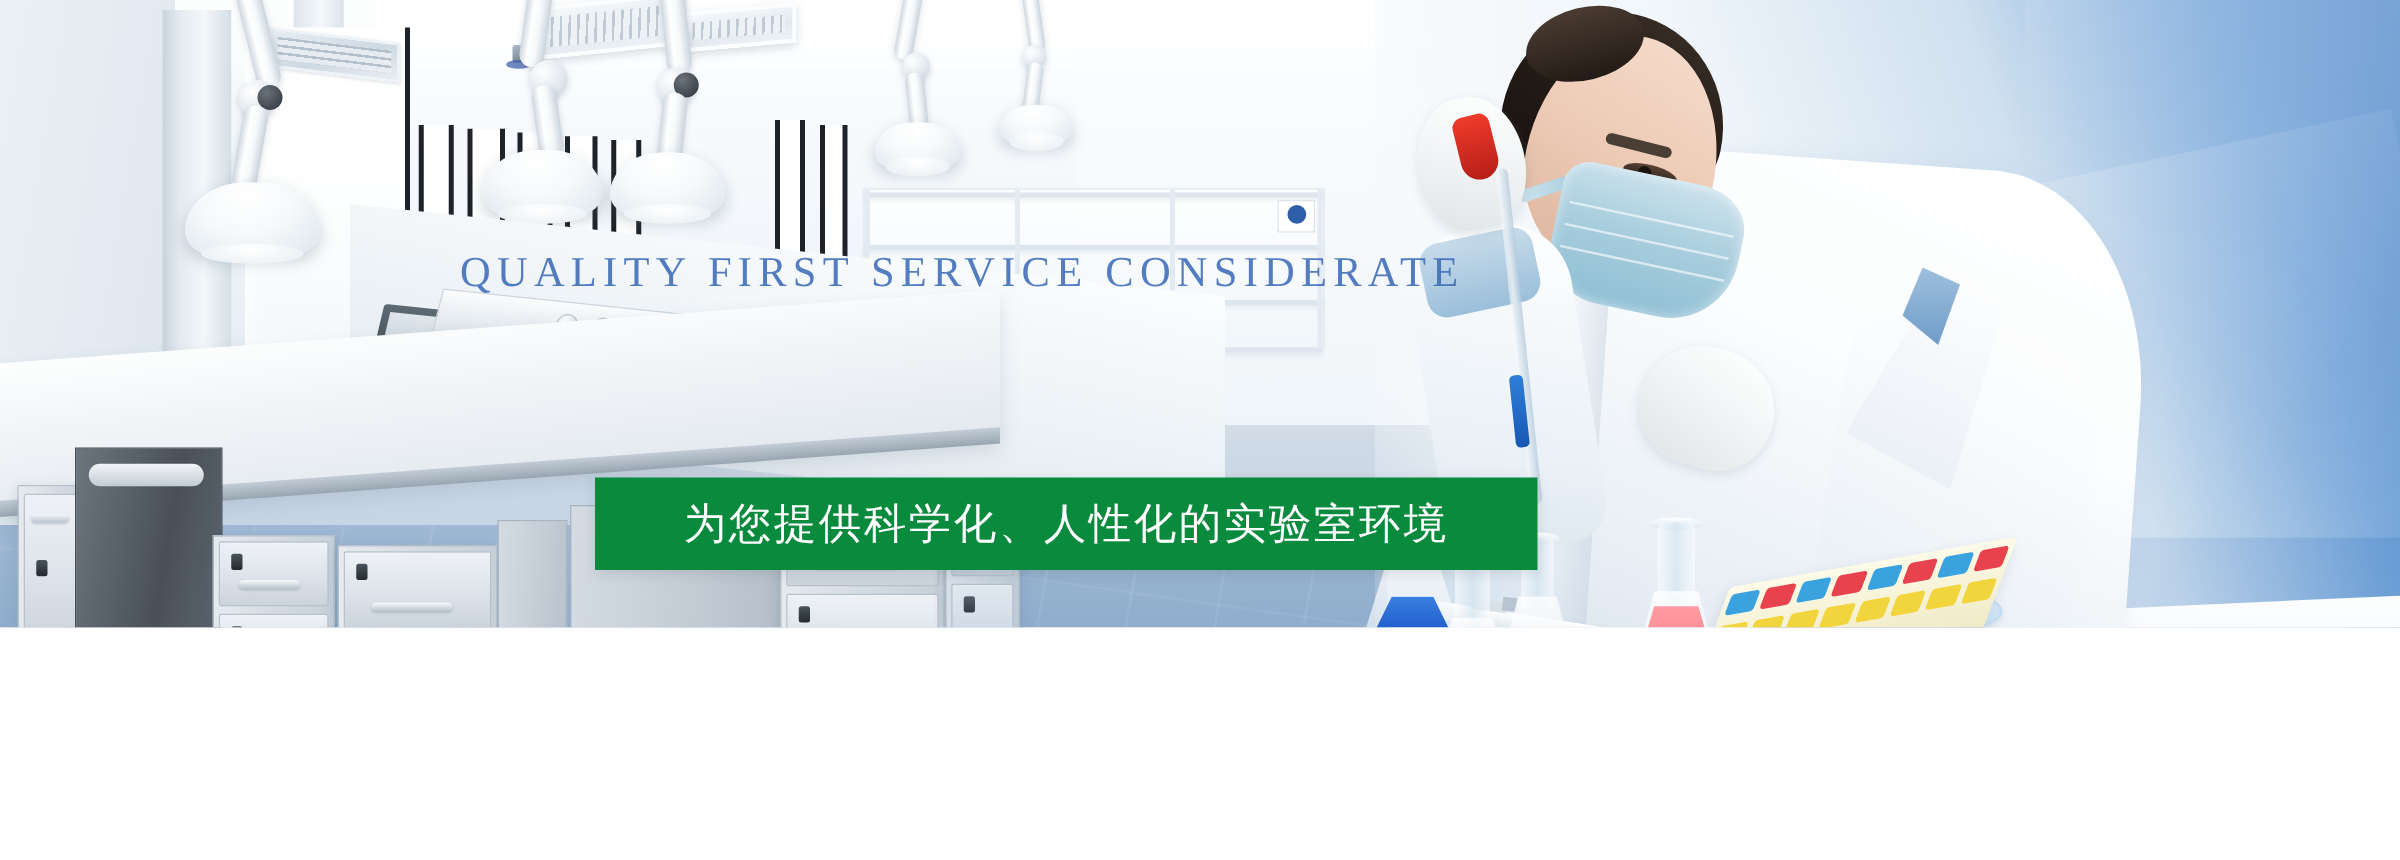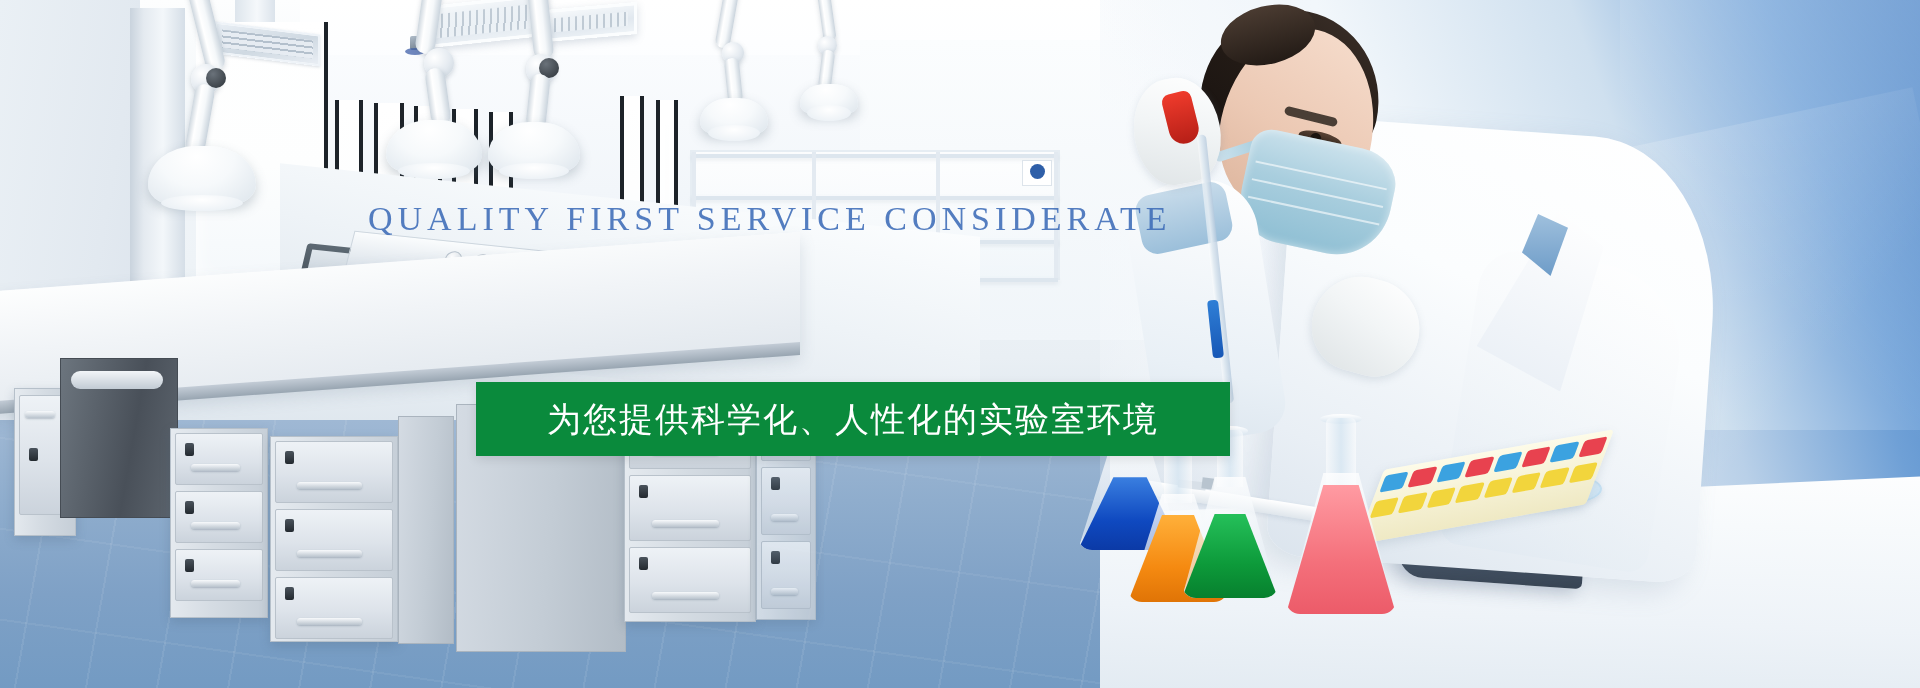--- a/index.html
+++ b/index.html
@@ -1,19 +1,19 @@
 <!DOCTYPE html>
 <html><head>
 <meta charset="utf-8">
 <title>Lab Banner</title>
 <style>
   html,body{margin:0;padding:0;background:#fff;}
   *{box-sizing:border-box;}
   .stage{
-    position:relative;width:1920px;height:688px;overflow:hidden;
+    position:relative;width:1920px;height:502px;overflow:hidden;
     font-family:"Liberation Sans","DejaVu Sans",sans-serif;
     background:#eef2f6;
   }
 
   
   .photo{position:absolute;inset:0;overflow:hidden;}
 
   .room-bg{
     position:absolute;inset:0;
     background:

